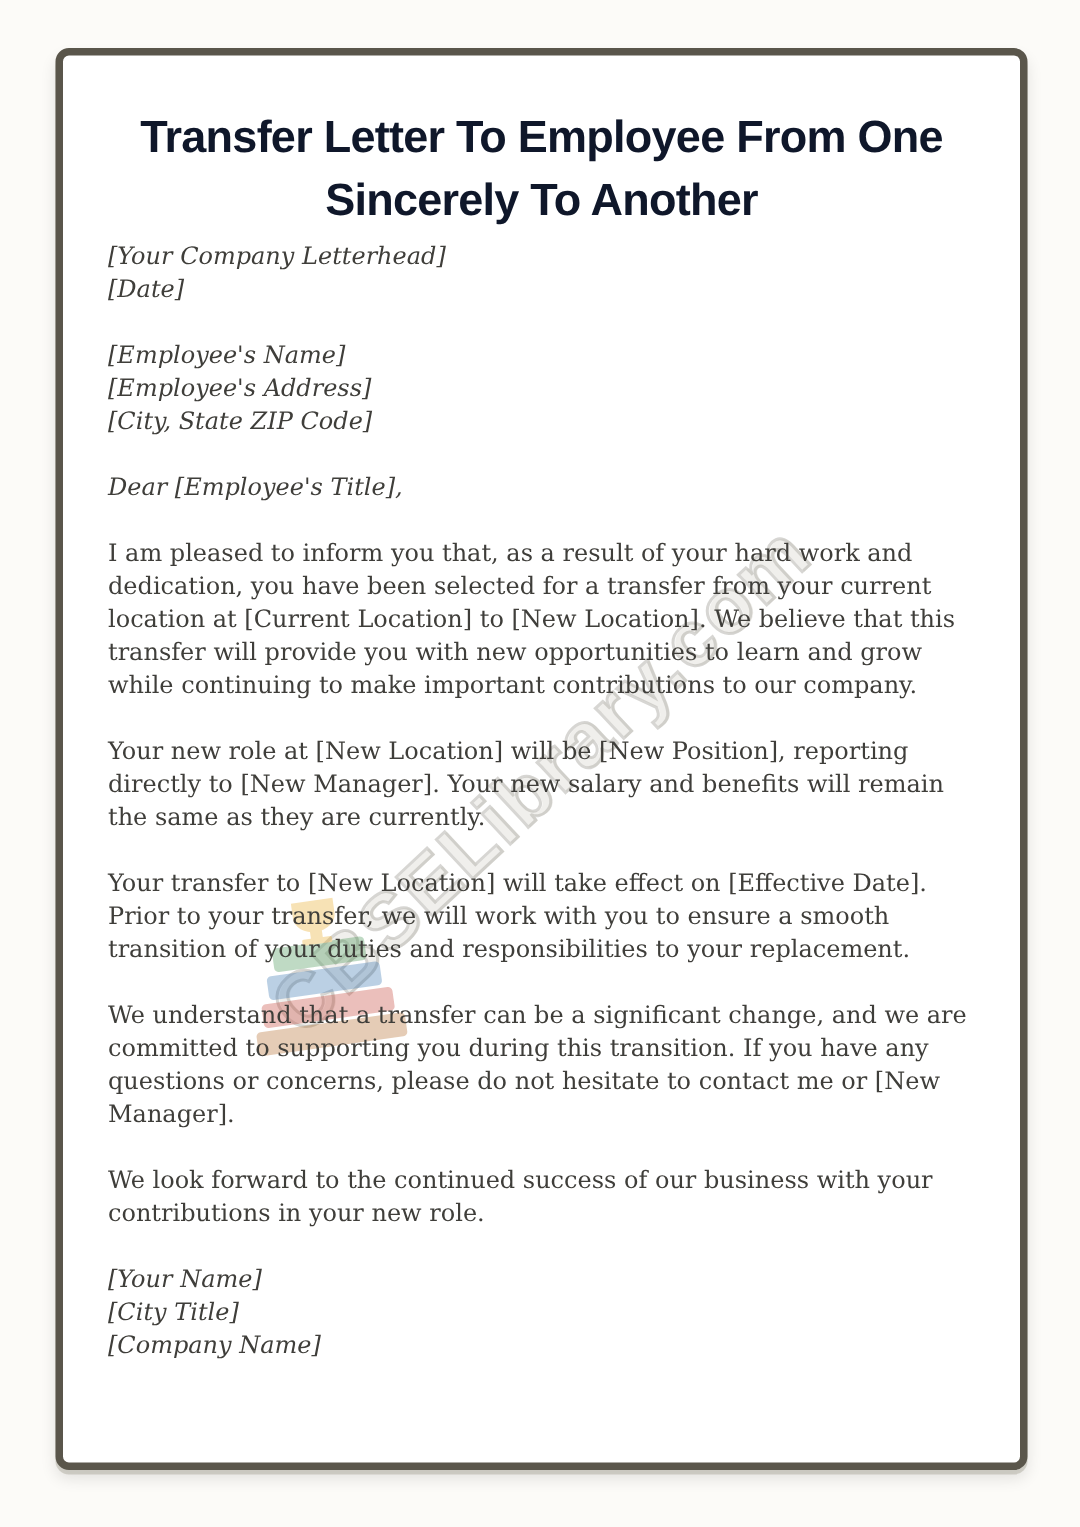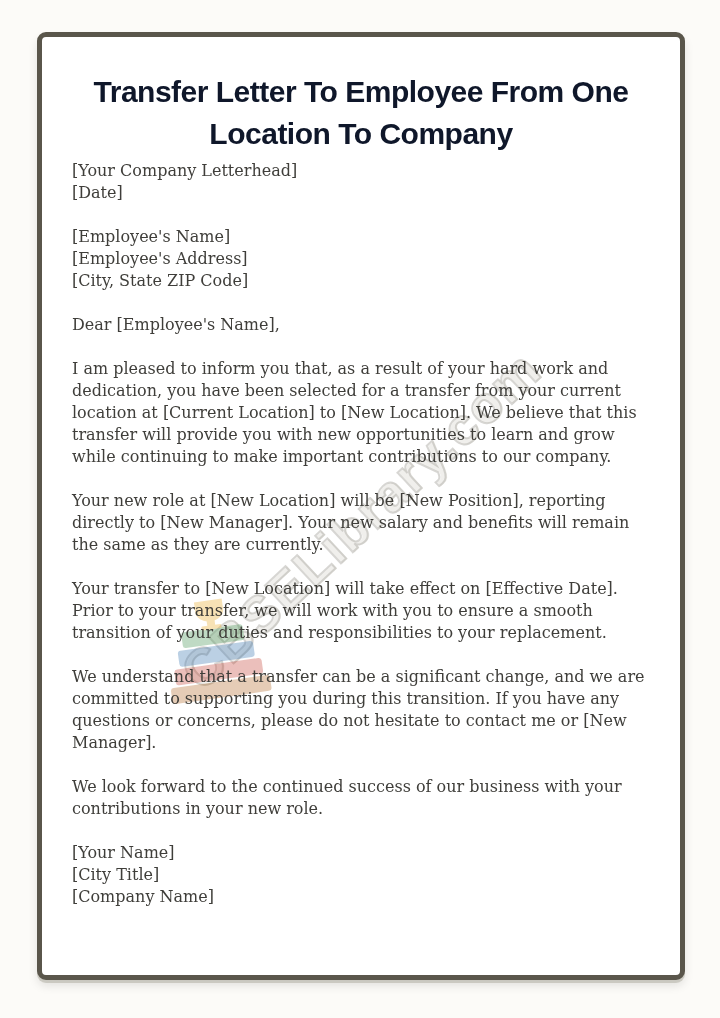--- a/index.html
+++ b/index.html
@@ -50,21 +50,21 @@
     text-align: center;
     margin-bottom: 5px;
   }
 
   .body-text {
     font-size: 16px;
     line-height: 22px;
     color: #3f3e3a;
   }
 
-  .block { margin-bottom: 22px; }
+  .block { margin-bottom: 22px; font-style: italic; }
   .block:last-child { margin-bottom: 12px; }
 
   p.para { margin-bottom: 22px; }
 
   
   .watermark {
     position: absolute;
     z-index: 1;
     left: 50%;
     top: 483px;
@@ -108,37 +108,37 @@
       <rect x="34" y="36" width="62" height="16" rx="3" fill="#3c8f4a"></rect>
       <path d="M51 8 h28 v10 a14 11 0 0 1 -28 0 z" fill="#e8a61c"></path>
       <rect x="61" y="26" width="8" height="8" fill="#e8a61c"></rect>
       <rect x="55" y="33" width="20" height="4" rx="1" fill="#e8a61c"></rect>
     </svg>
 
     <div class="content">
 
       <div class="title">
         <div>Transfer Letter To Employee From One</div>
-        <div>Location To Company</div>
+        <div>Sincerely To Another</div>
       </div>
 
       <div class="body-text">
 
         <div class="block">
           <div>[Your Company Letterhead]</div>
           <div>[Date]</div>
         </div>
 
         <div class="block">
           <div>[Employee's Name]</div>
           <div>[Employee's Address]</div>
           <div>[City, State ZIP Code]</div>
         </div>
 
-        <div class="block">Dear [Employee's Name],</div>
+        <div class="block">Dear [Employee's Title],</div>
 
         <p class="para">I am pleased to inform you that, as a result of your hard work and dedication, you have been selected for a transfer from your current location at [Current Location] to [New Location]. We believe that this transfer will provide you with new opportunities to learn and grow while continuing to make important contributions to our company.</p>
 
         <p class="para">Your new role at [New Location] will be [New Position], reporting directly to [New Manager]. Your new salary and benefits will remain the same as they are currently.</p>
 
         <p class="para">Your transfer to [New Location] will take effect on [Effective Date]. Prior to your transfer, we will work with you to ensure a smooth transition of your duties and responsibilities to your replacement.</p>
 
         <p class="para">We understand that a transfer can be a significant change, and we are committed to supporting you during this transition. If you have any questions or concerns, please do not hesitate to contact me or [New Manager].</p>
 
         <p class="para">We look forward to the continued success of our business with your contributions in your new role.</p>

